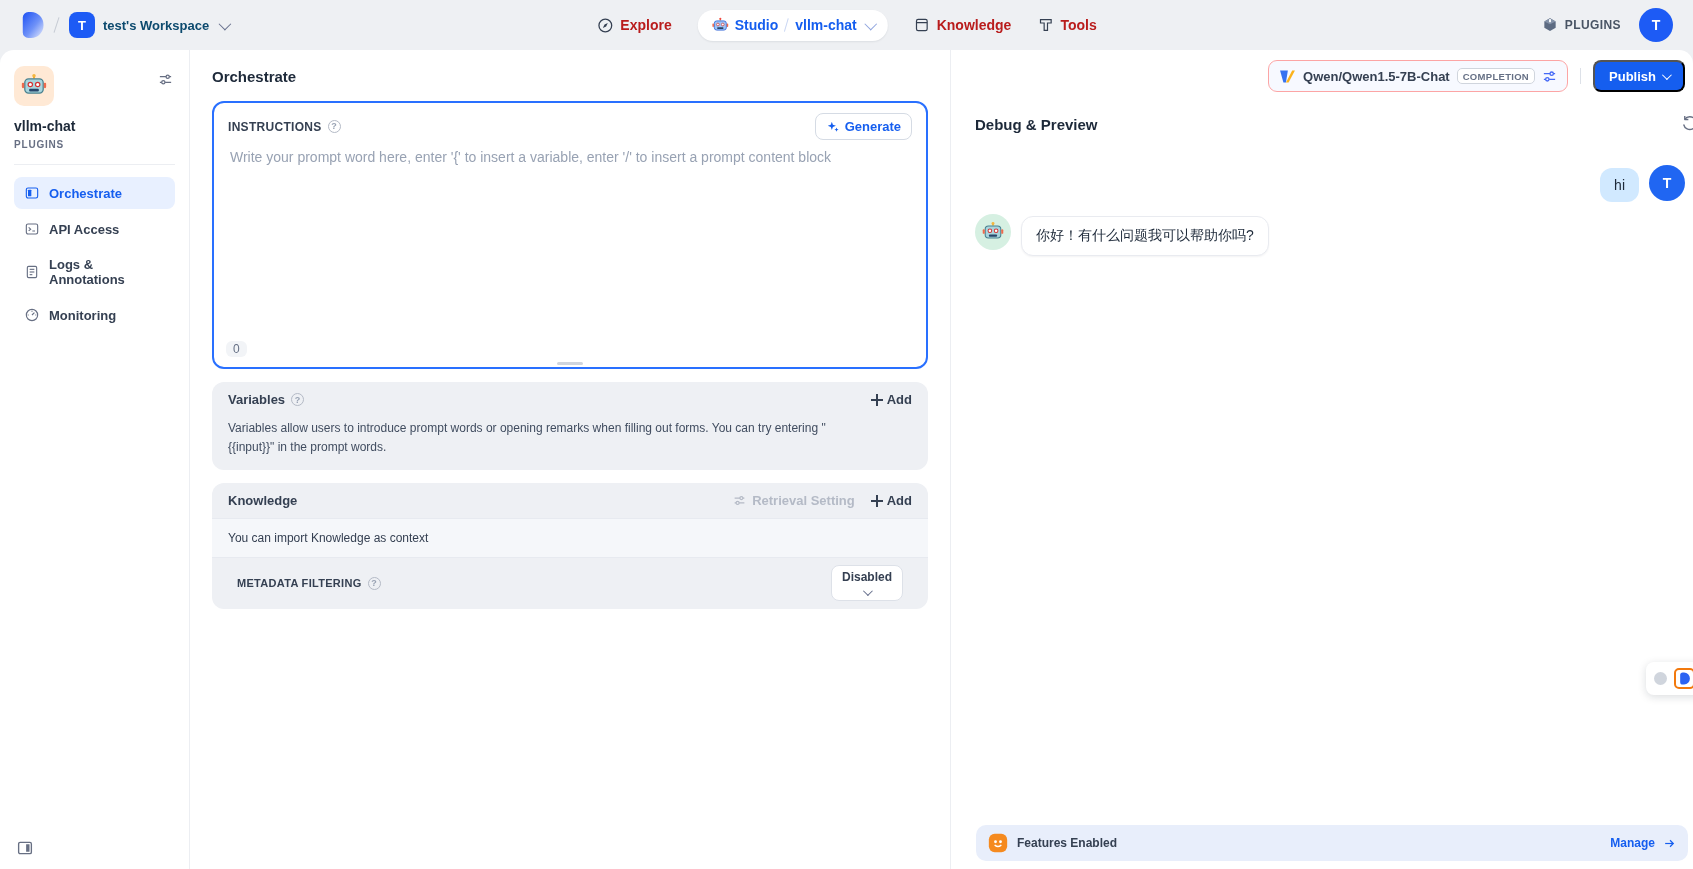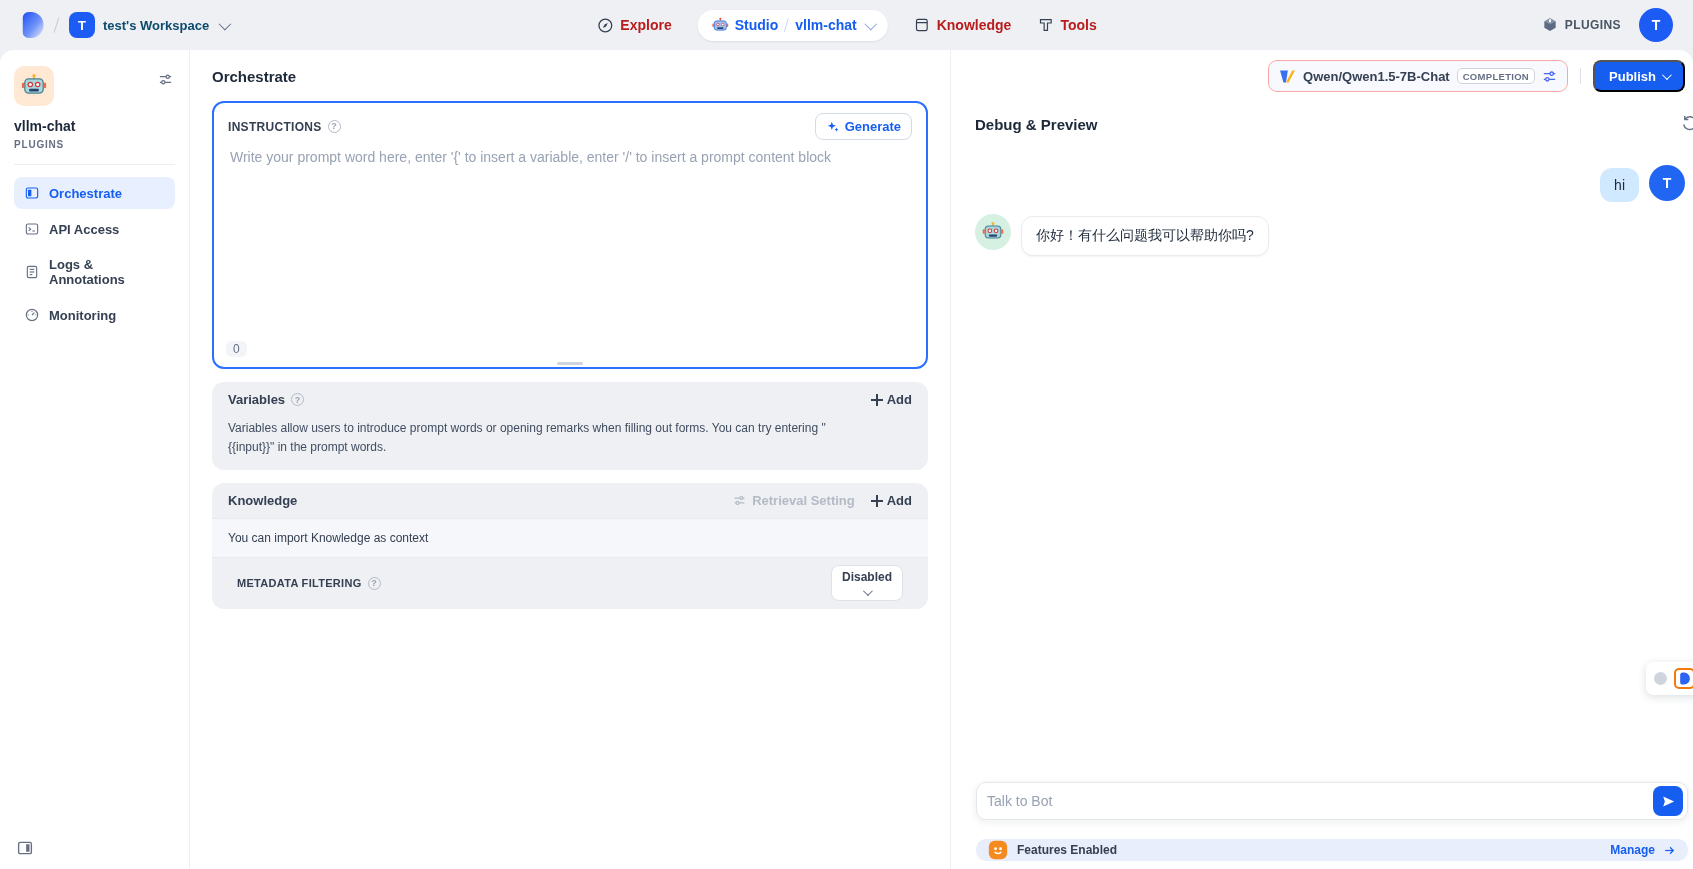--- a/index.html
+++ b/index.html
@@ -129,21 +129,21 @@
 
   .chat-input { position:absolute; left:25px; right:5px; bottom:49px; height:38px; background:#fff;
                 border:1px solid #e4e7ec; border-radius:10px; box-shadow:0 2px 8px rgba(16,24,40,.08);
                 display:flex; align-items:center; padding:0 4px 0 10px; }
   .chat-input input { flex:1; border:none; outline:none; font-size:14px; color:#1d2939;
                       font-family:"Liberation Sans", sans-serif; background:transparent; }
   .chat-input input::placeholder { color:#98a2b3; }
   .send-btn { width:30px; height:30px; border-radius:8px; background:#155eef; display:flex;
               align-items:center; justify-content:center; cursor:pointer; flex:none; }
 
-  .features-bar { position:absolute; left:25px; right:5px; bottom:8px; height:22px; background:#e8eefb;
+  .features-bar { position:absolute; left:25px; right:5px; bottom:8px; height:36px; background:#e8eefb;
                   border-radius:10px; display:flex; align-items:center; padding:0 12px; gap:9px; }
   .features-label { font-size:12px; font-weight:600; color:#354052; flex:1; }
   .manage-link { display:flex; align-items:center; gap:8px; font-size:12px; font-weight:700; color:#155eef; cursor:pointer; }
 </style>
 </head>
 <body>
 
 <header class="topnav">
   <div class="nav-left">
     <span>
@@ -416,28 +416,20 @@
 
     <div class="side-widget">
       <span class="widget-dot"></span>
       <span class="widget-app">
         <svg width="13" height="13" viewBox="0 0 26 30">
           <path d="M3 7 a6 6 0 0 1 6-6 h3 a13.5 14 0 0 1 0 28 h-3 a6 6 0 0 1 -6 -6 z" fill="#2b63f2"></path>
         </svg>
       </span>
     </div>
 
-    <div class="chat-input">
-      <input type="text" placeholder="Talk to Bot" style="">
-      <div class="send-btn">
-        <svg width="15" height="15" viewBox="0 0 24 24" fill="#ffffff">
-          <path d="M3.5 20 L21 12 L3.5 4 L6.2 12 Z"></path>
-        </svg>
-      </div>
-    </div>
 
     <div class="features-bar">
       <span>
         <svg width="20" height="20" viewBox="0 0 24 24">
           <rect x="1" y="1" width="22" height="22" rx="7" fill="#f58a1f"></rect>
           <circle cx="9" cy="10.5" r="1.7" fill="#fff"></circle>
             <circle cx="15" cy="10.5" r="1.7" fill="#fff"></circle>
           <path d="M8.5 14.8 q3.5 2.8 7 0" stroke="#fff" fill="none" stroke-width="1.7" stroke-linecap="round"></path>
         </svg>
       </span>

